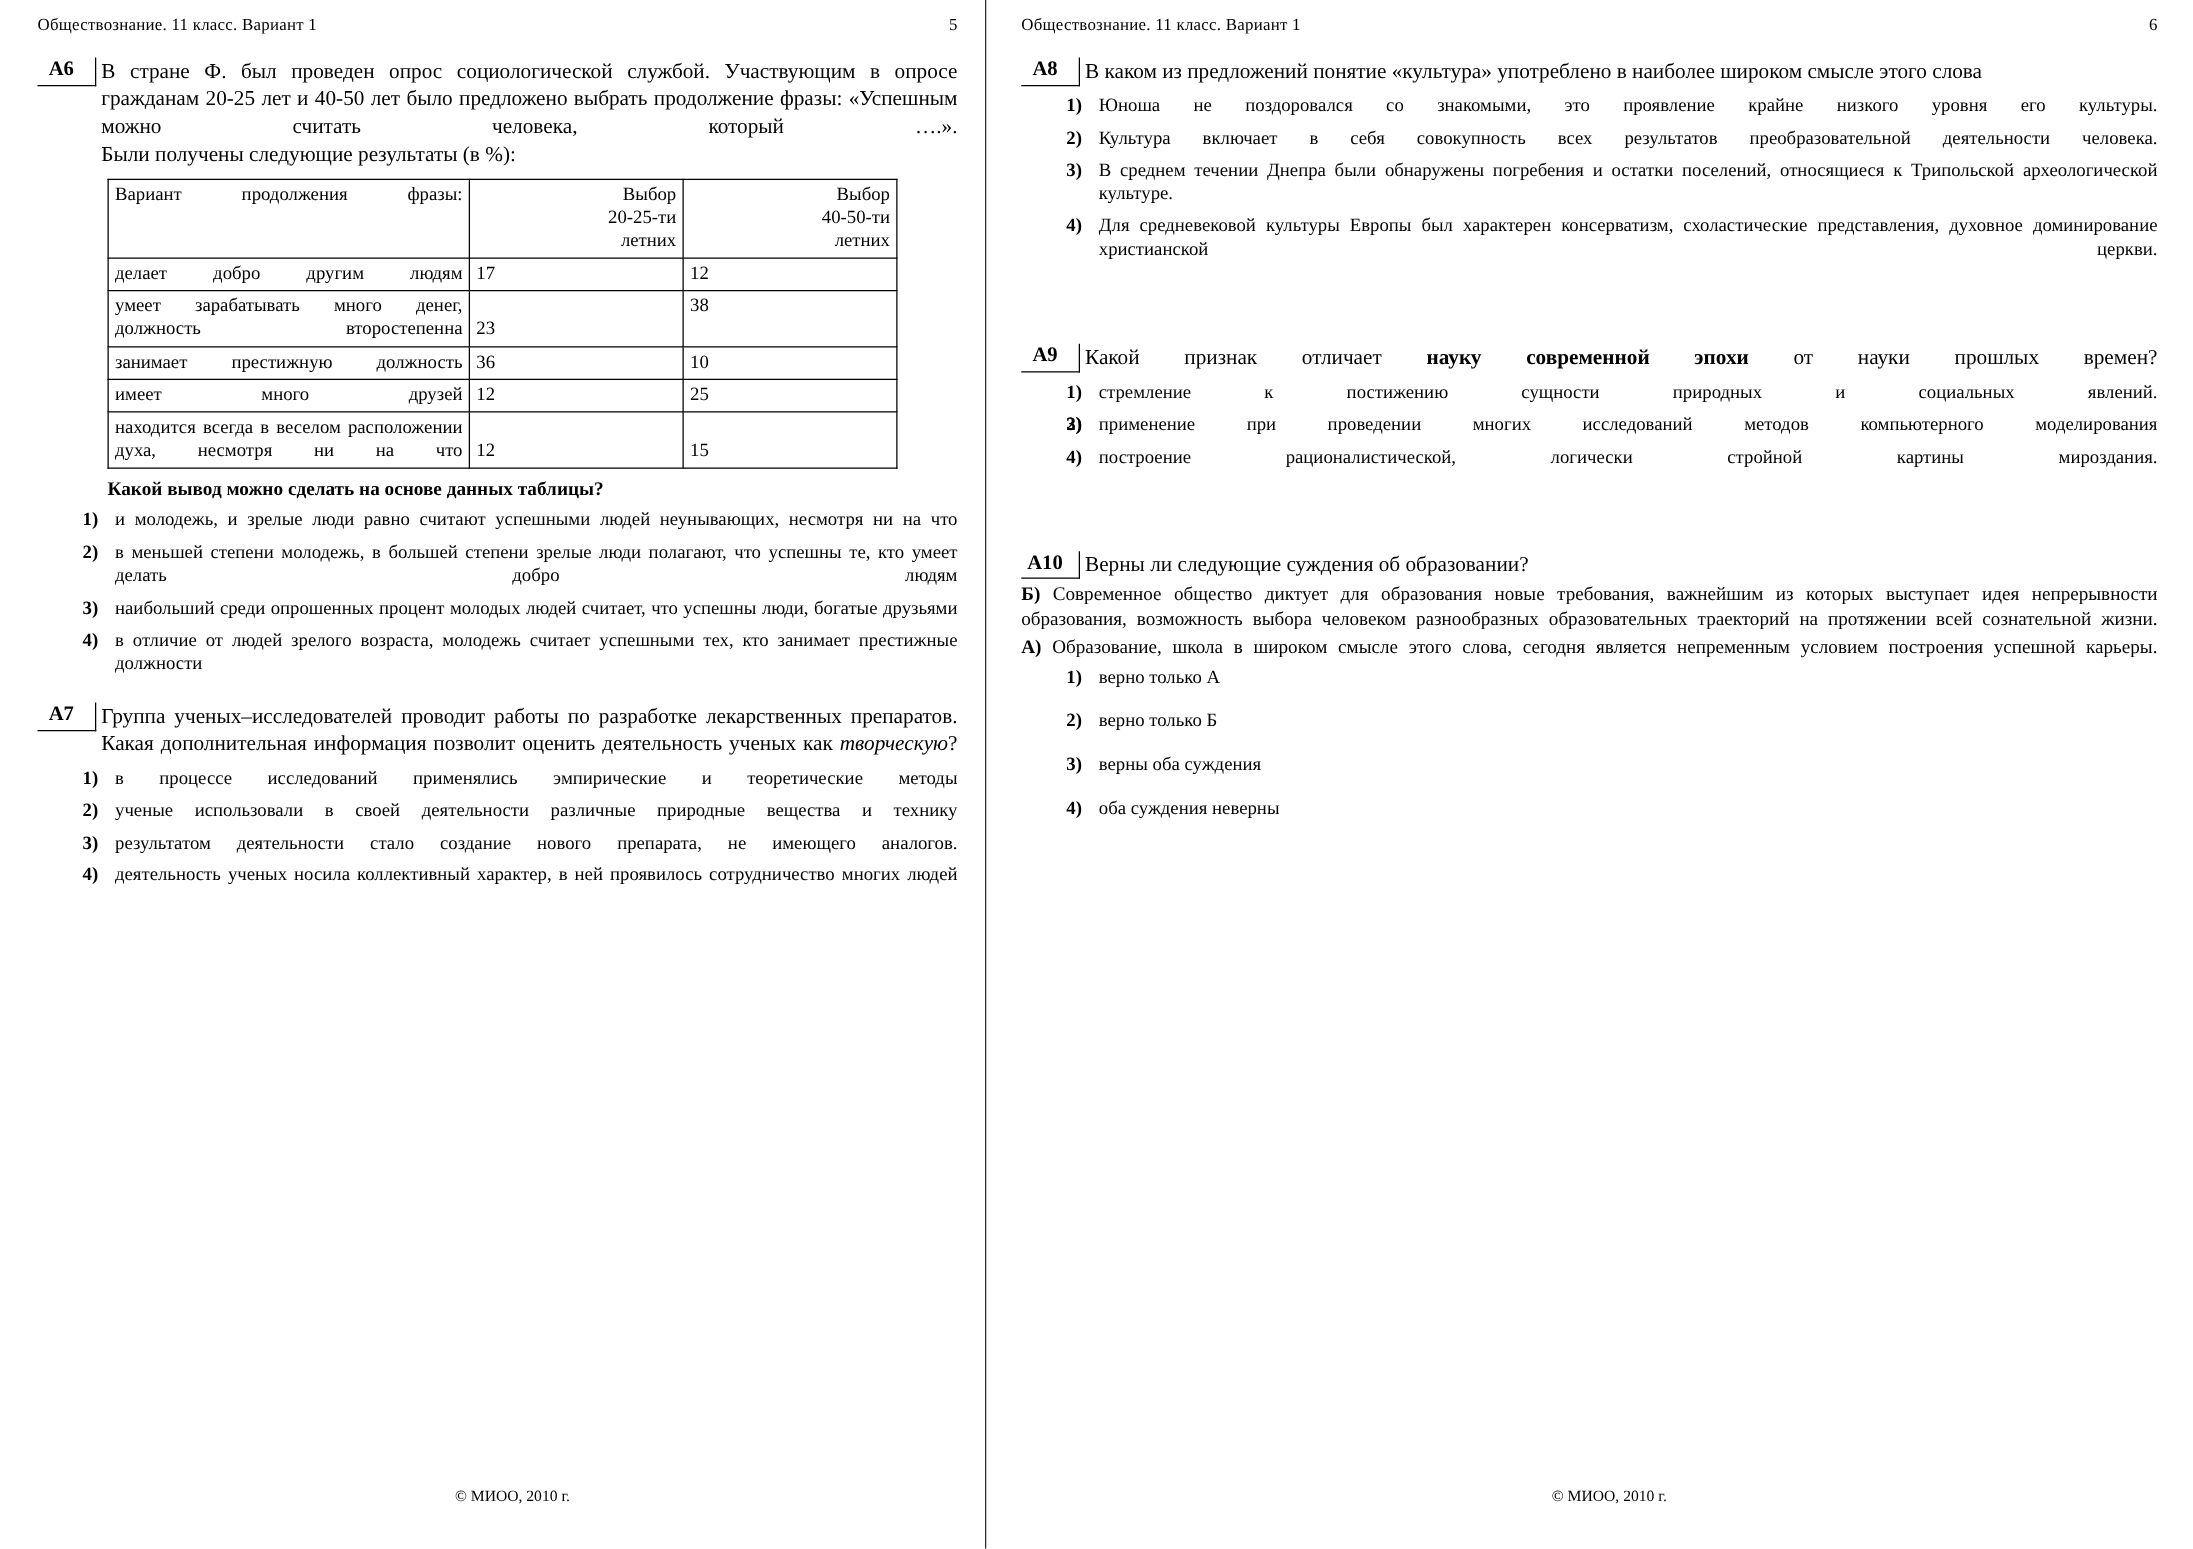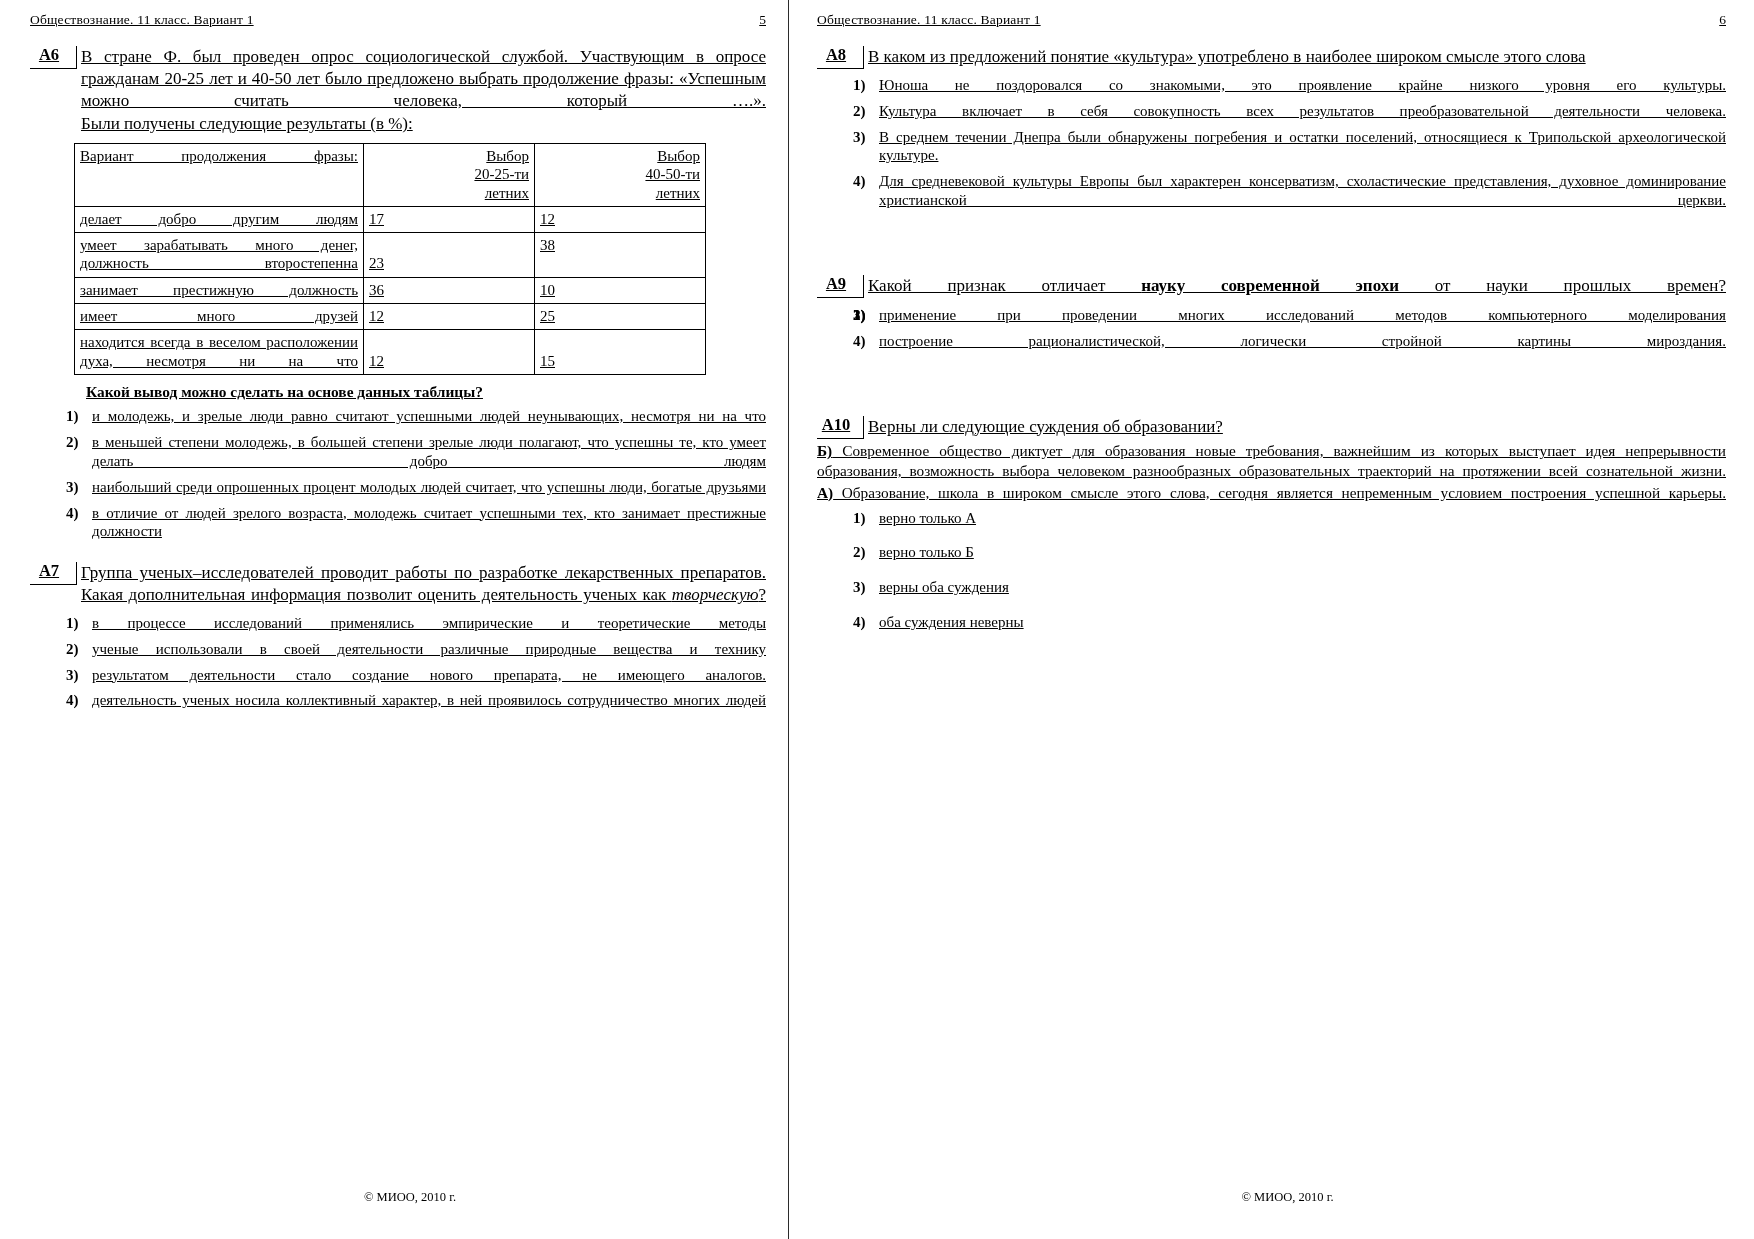--- a/index.html
+++ b/index.html
@@ -13,21 +13,20 @@
     font-family: "Liberation Serif", serif;
     color: #000000;
     position: relative;
     overflow: hidden;
   }
   .spread {
     display: flex;
     width: 1754px;
     height: 876px;
     box-sizing: border-box;
-    text-decoration: underline;
   }
   .page {
     box-sizing: border-box;
     position: relative;
     height: 1239px;
     padding: 10px 0 0 0;
   }
   .page-left {
     width: 789px;
     border-right: 1px solid #2b2b2b;
@@ -95,21 +94,21 @@
   ol.answers li .num {
     position: absolute;
     left: 0;
     top: 0;
     font-weight: bold;
   }
   ol.answers.jstify li { text-align-last: justify; }
 
   table.poll {
     border-collapse: collapse;
-    margin: 6px 0 4px 44px;
+    margin: 6px 0 4px 56px;
     width: 600px;
     table-layout: fixed;
   }
   table.poll td, table.poll th {
     border: 1.3px solid #000;
     font-size: 15px;
     vertical-align: top;
     padding: 3px 5px 4px 5px;
     font-weight: normal;
     line-height: 1.22;
@@ -262,21 +261,21 @@
     <div class="spacer-lg"></div>
 
     <div class="task">
       <div class="task-code">A9</div>
       <div class="task-body">
         <p class="jst"><span>Какой признак отличает </span><span class="bold">науку современной эпохи</span><span> от науки прошлых времен?</span></p>
       </div>
     </div>
 
     <ol class="answers jstify">
-      <li><span class="num">1)</span></li>
+      <li><span class="num">1)</span><span>стремление к постижению сущности природных и социальных явлений.</span></li>
       <li><span class="num">2)</span></li>
       <li><span class="num">3)</span><span>применение при проведении многих исследований методов компьютерного моделирования</span></li>
       <li><span class="num">4)</span><span>построение рационалистической, логически стройной картины мироздания.</span></li>
     </ol>
 
     <div class="spacer-lg"></div>
 
     <div class="task">
       <div class="task-code">A10</div>
       <div class="task-body">

